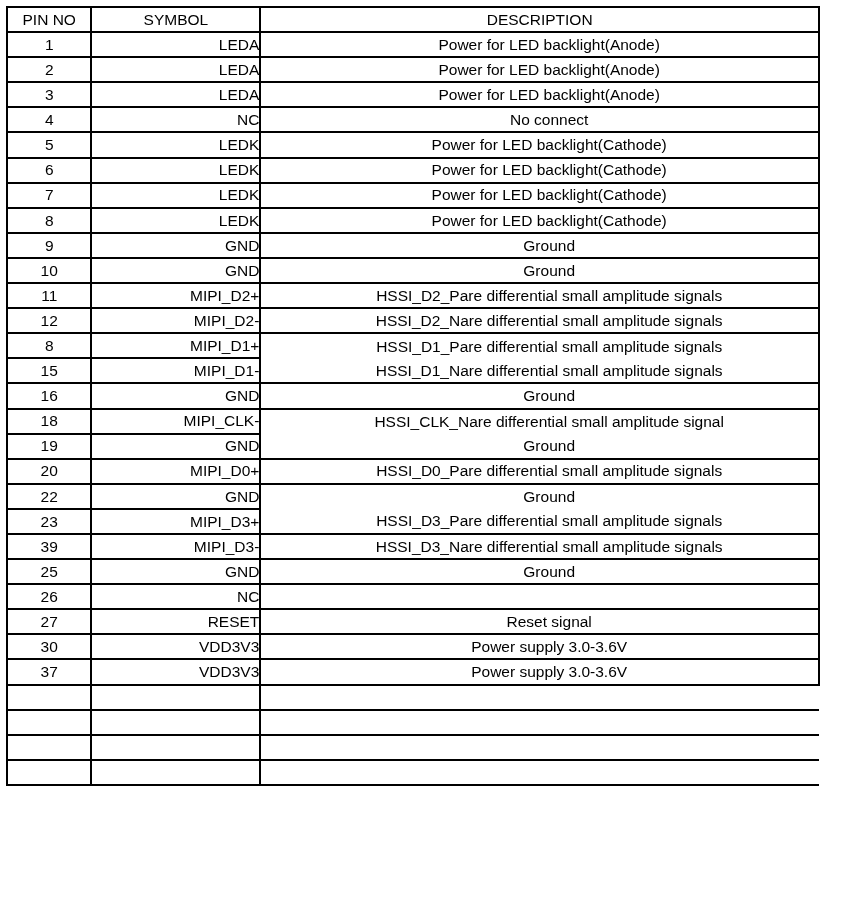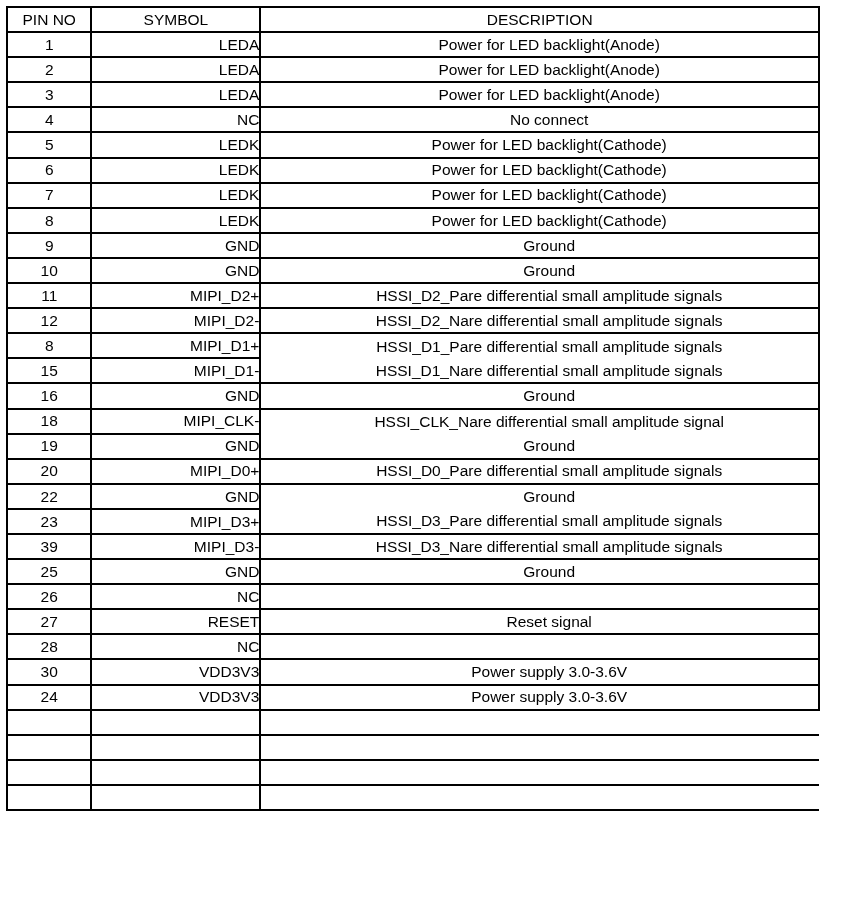--- a/index.html
+++ b/index.html
@@ -194,31 +194,26 @@
       <td class="pin">26</td>
       <td class="sym">NC</td>
       <td class="desc"></td>
     </tr>
         <tr>
       <td class="pin">27</td>
       <td class="sym">RESET</td>
       <td class="desc">Reset signal</td>
     </tr>
         <tr>
-      <td class="pin">28</td>
-      <td class="sym">NC</td>
-      <td class="desc"></td>
-    </tr>
-        <tr>
       <td class="pin">30</td>
       <td class="sym">VDD3V3</td>
       <td class="desc">Power supply 3.0-3.6V</td>
     </tr>
         <tr>
-      <td class="pin">24</td>
+      <td class="pin">37</td>
       <td class="sym">VDD3V3</td>
       <td class="desc">Power supply 3.0-3.6V</td>
     </tr>
         <tr>
       <td class="pin"></td>
       <td class="sym"></td>
       <td class="desc open-right"></td>
     </tr>
         <tr>
       <td class="pin"></td>

